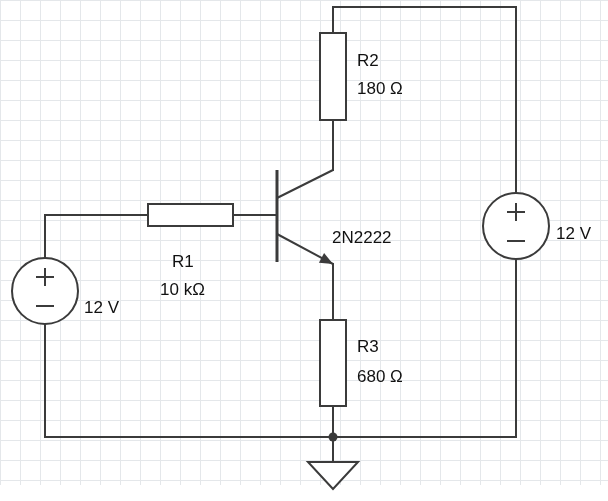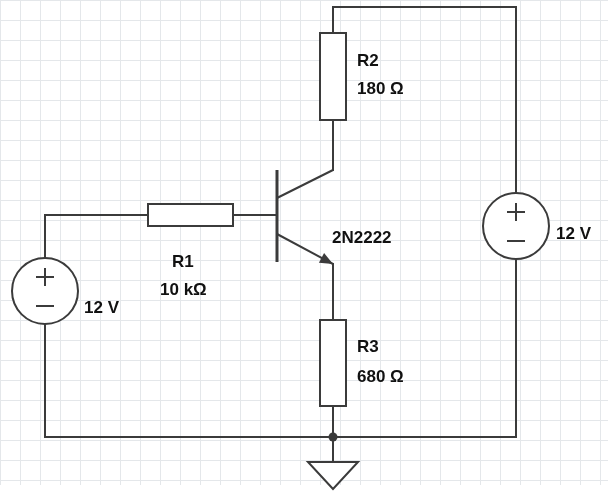--- a/index.html
+++ b/index.html
@@ -14,21 +14,20 @@
     background:var(--background);
     font-family:"Liberation Sans",sans-serif;
   }
   .canvas{
     position:relative;width:608px;height:485px;
     background-color:var(--background);
     background-image:
       linear-gradient(to right, var(--grid) 1px, transparent 1px),
       linear-gradient(to bottom, var(--grid) 1px, transparent 1px);
     background-size:20px 20px;
-    font-weight:bold;
   }
   svg.schematic{position:absolute;left:0;top:0;}
   .wire{stroke:var(--stroke);stroke-width:2;fill:none;stroke-linecap:square;}
   .shape{stroke:var(--stroke);stroke-width:2;fill:#ffffff;}
   .bar{stroke:var(--stroke);stroke-width:3;fill:none;}
   .sym{stroke:var(--stroke);stroke-width:2;fill:none;stroke-linecap:butt;}
   .solid{fill:var(--stroke);stroke:none;}
   .lbl{
     fill:var(--text);
     font-family:"Liberation Sans",sans-serif;

